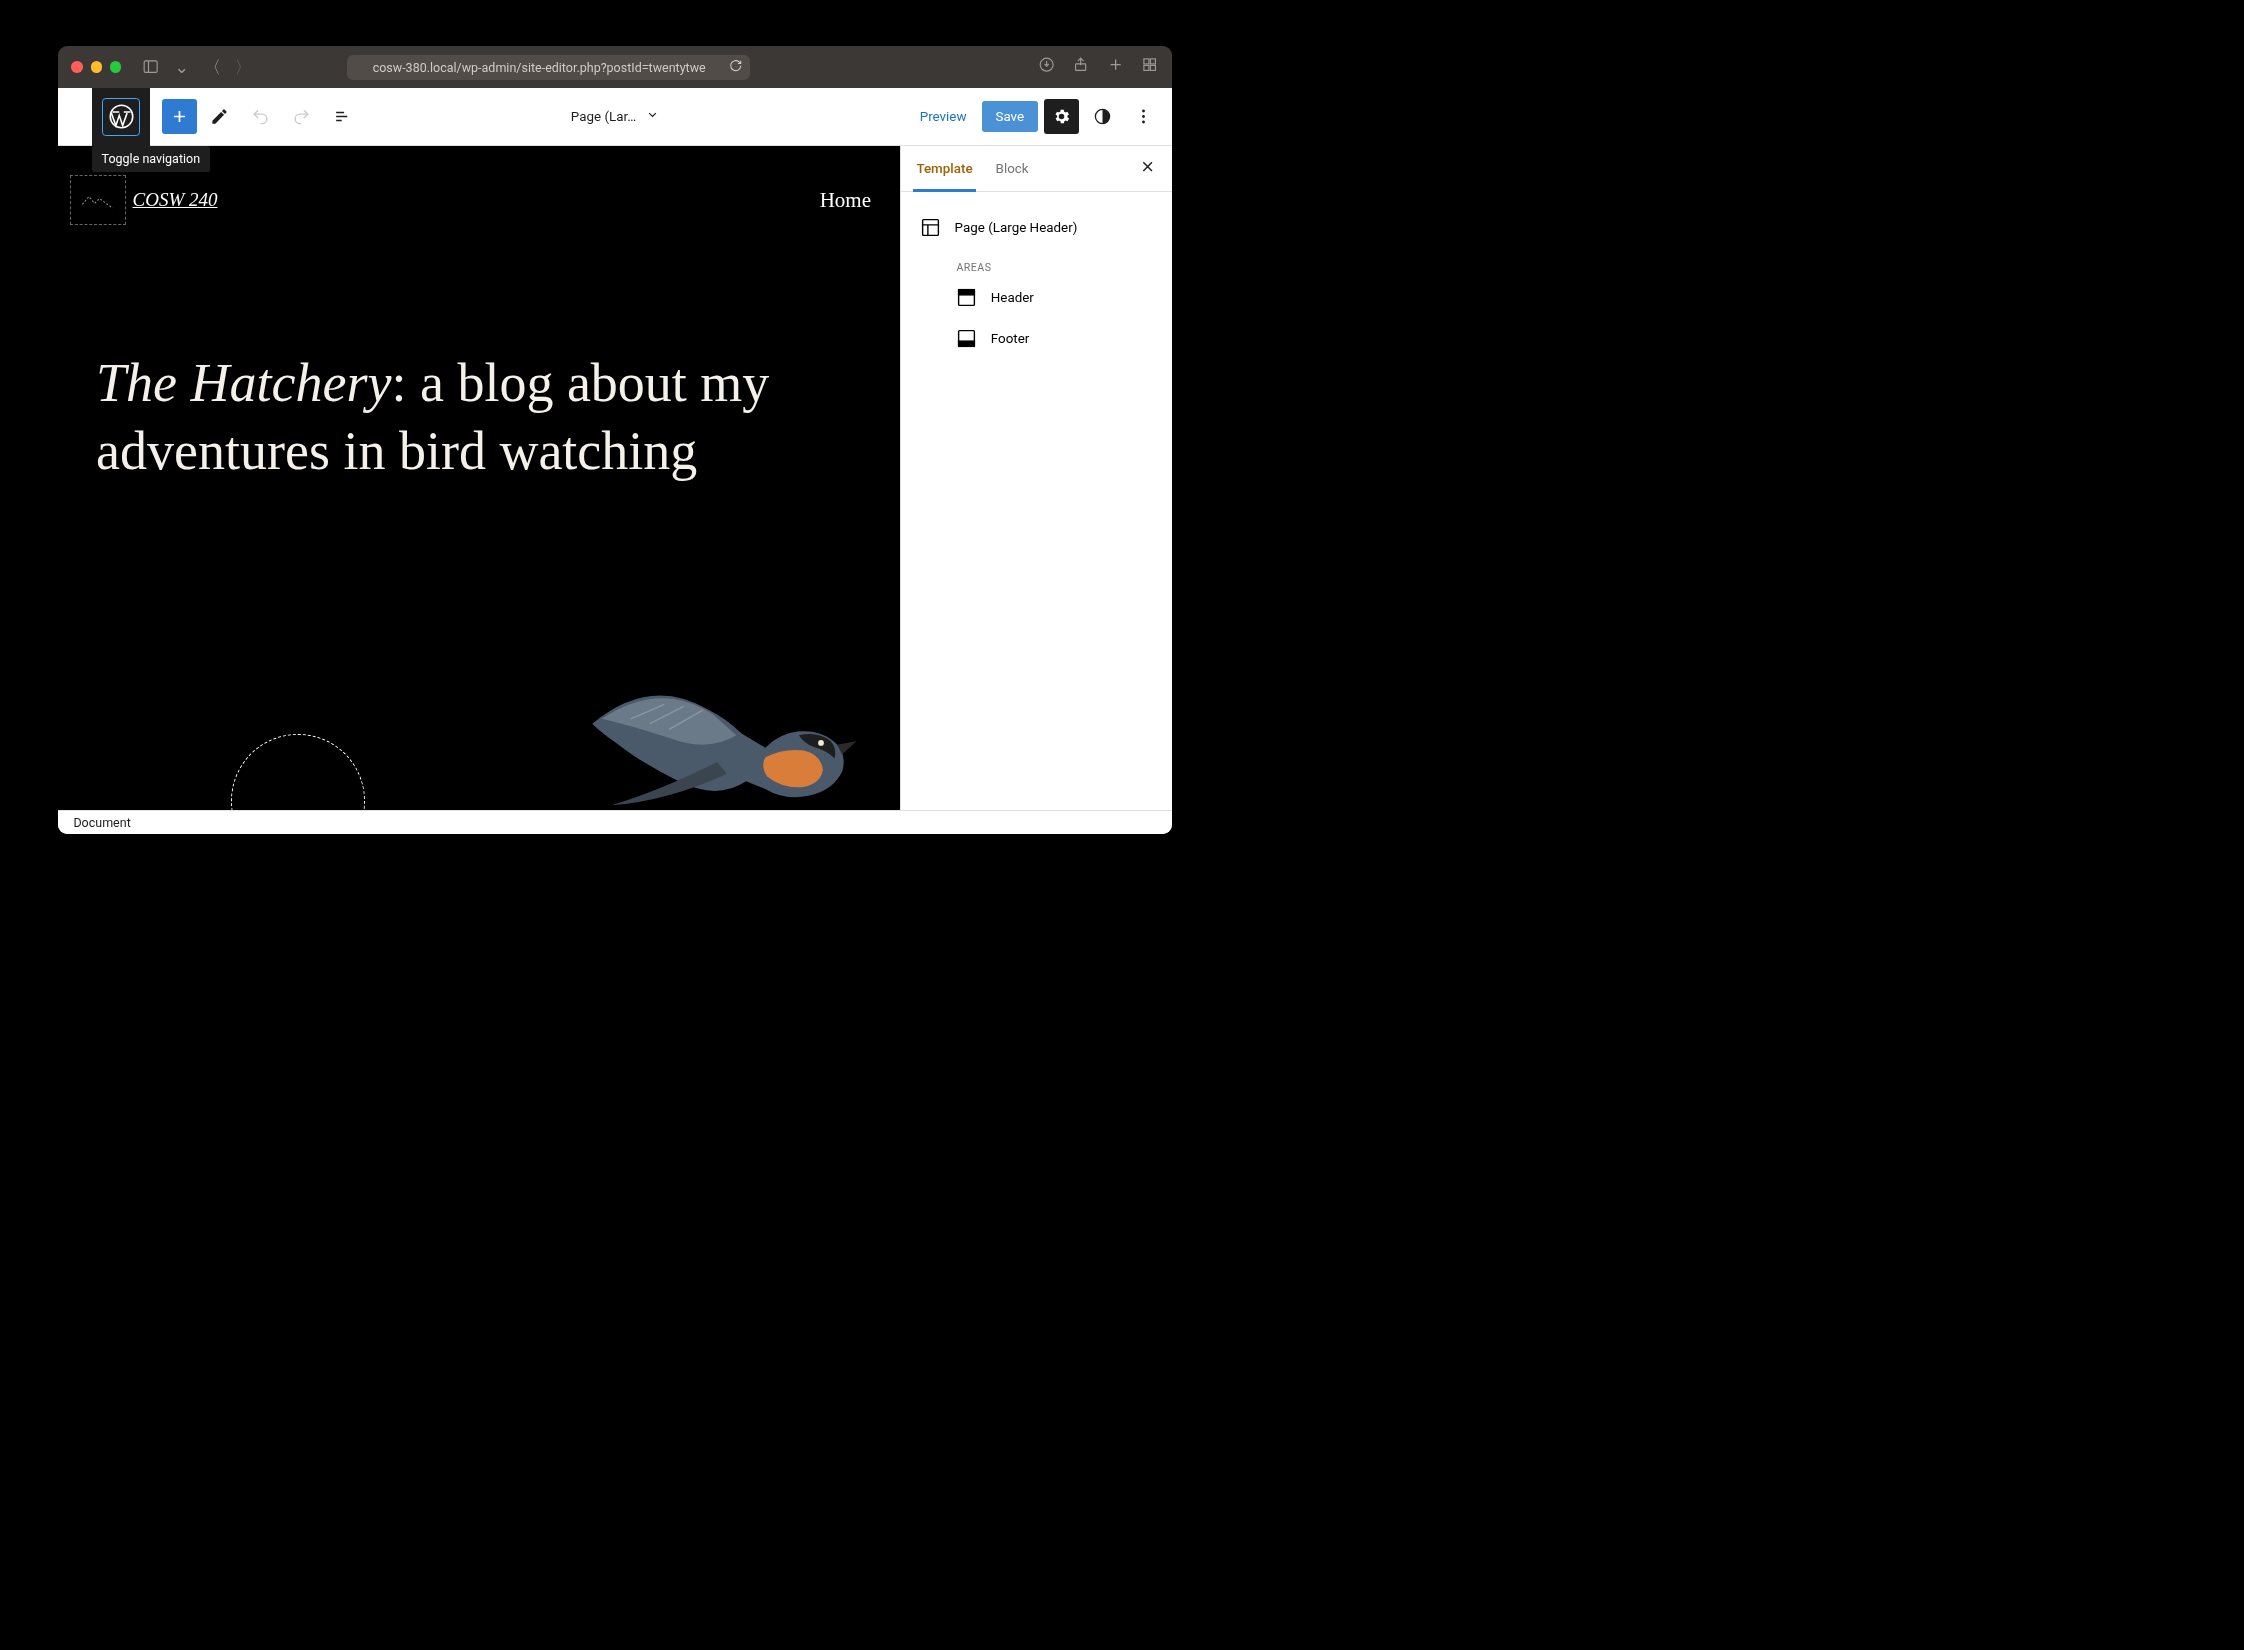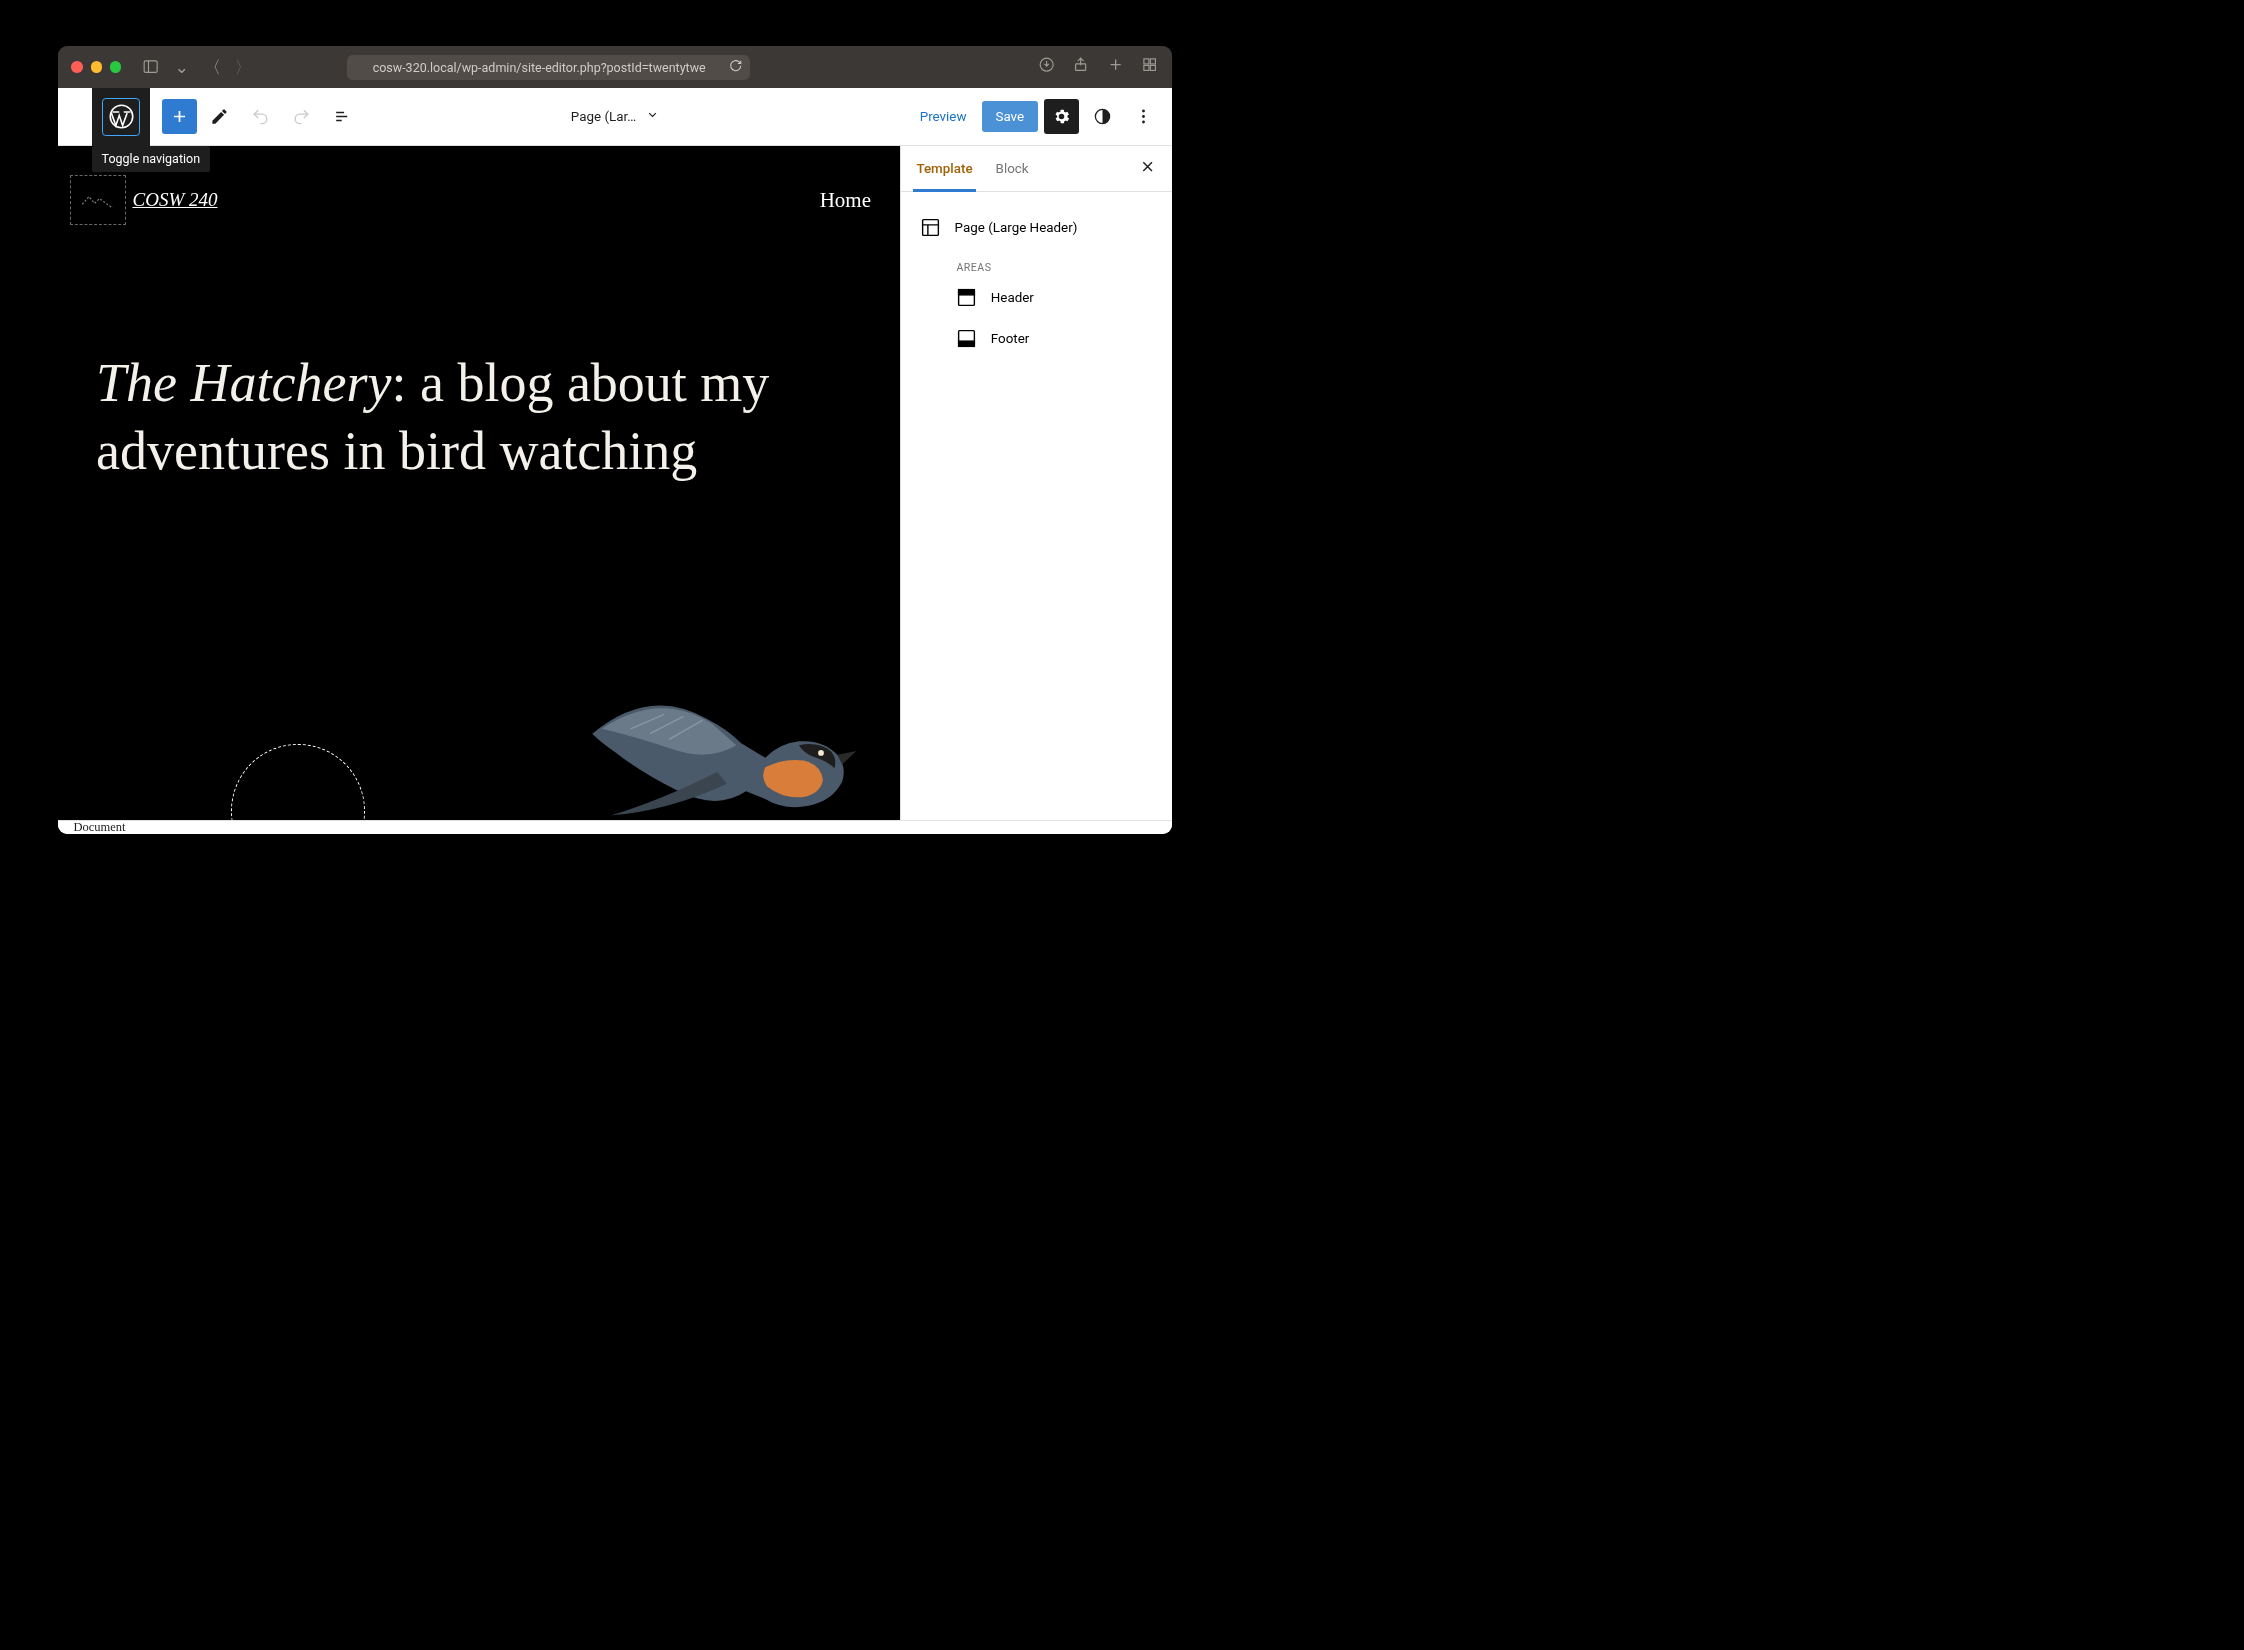--- a/index.html
+++ b/index.html
@@ -209,29 +209,28 @@
 .sb-item .ic { width: 21px; height: 21px; display: flex; align-items: center; justify-content: center; }
 .sb-item.nested { padding-left: 40px; }
 .sb-heading {
   font-size: 10.6px;
   color: #757575;
   letter-spacing: 0.5px;
   padding: 13.4px 3.8px 3.8px 40px;
 }
 
 .footer {
-  height: 14px;
+  height: 24px;
   background: #fff;
   border-top: 1px solid #e0e0e0;
   display: flex;
   align-items: center;
   padding: 0 15.4px;
   font-size: 12.5px;
   color: #1e1e1e;
-  font-family: Liberation Serif, serif;
 }
 </style>
 </head>
 <body>
 
 <div class="browser-window">
 
   <div class="titlebar">
     <div class="traffic">
       <div class="dot red"></div>
@@ -269,21 +268,21 @@
           </svg>
       </span>
       <span class="ic">
         <svg viewBox="0 0 24 24" fill="none" stroke="#cfcbc6" stroke-width="1.6">
             <rect x="4" y="4" width="16" height="16" rx="2"></rect>
             <path d="M8 16V8l8 8V8"></path>
           </svg>
       </span>
     </div>
     <div class="addr">
-      <span>cosw-320.local/wp-admin/site-editor.php?postId=twentytwe</span>
+      <span>cosw-380.local/wp-admin/site-editor.php?postId=twentytwe</span>
       <span class="reload">
         <svg width="13.4" height="13.4" viewBox="0 0 24 24" fill="none" stroke="currentColor" stroke-width="2">
             <path d="M21 12a9 9 0 1 1-3-6.7L21 8"></path>
             <path d="M21 3v5h-5"></path>
           </svg>
       </span>
     </div>
     <div class="tb-right">
       <span class="ic">
         <svg viewBox="0 0 24 24" width="17.3" height="17.3" fill="none" stroke="currentColor" stroke-width="1.6">

